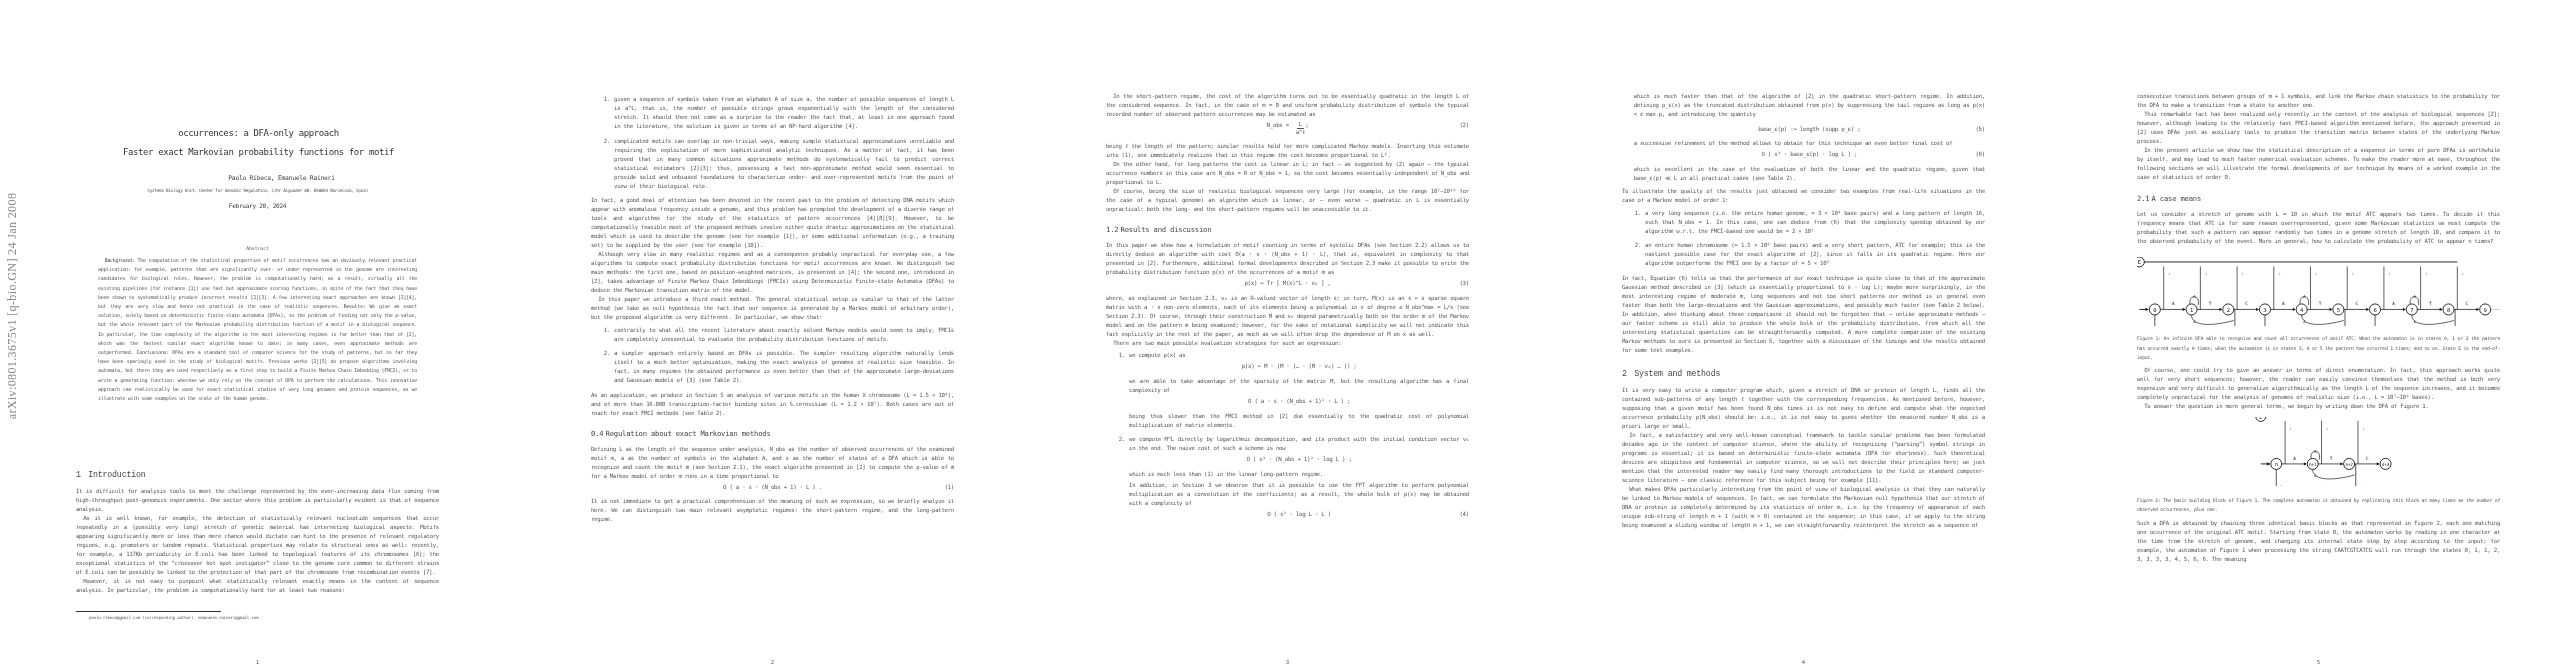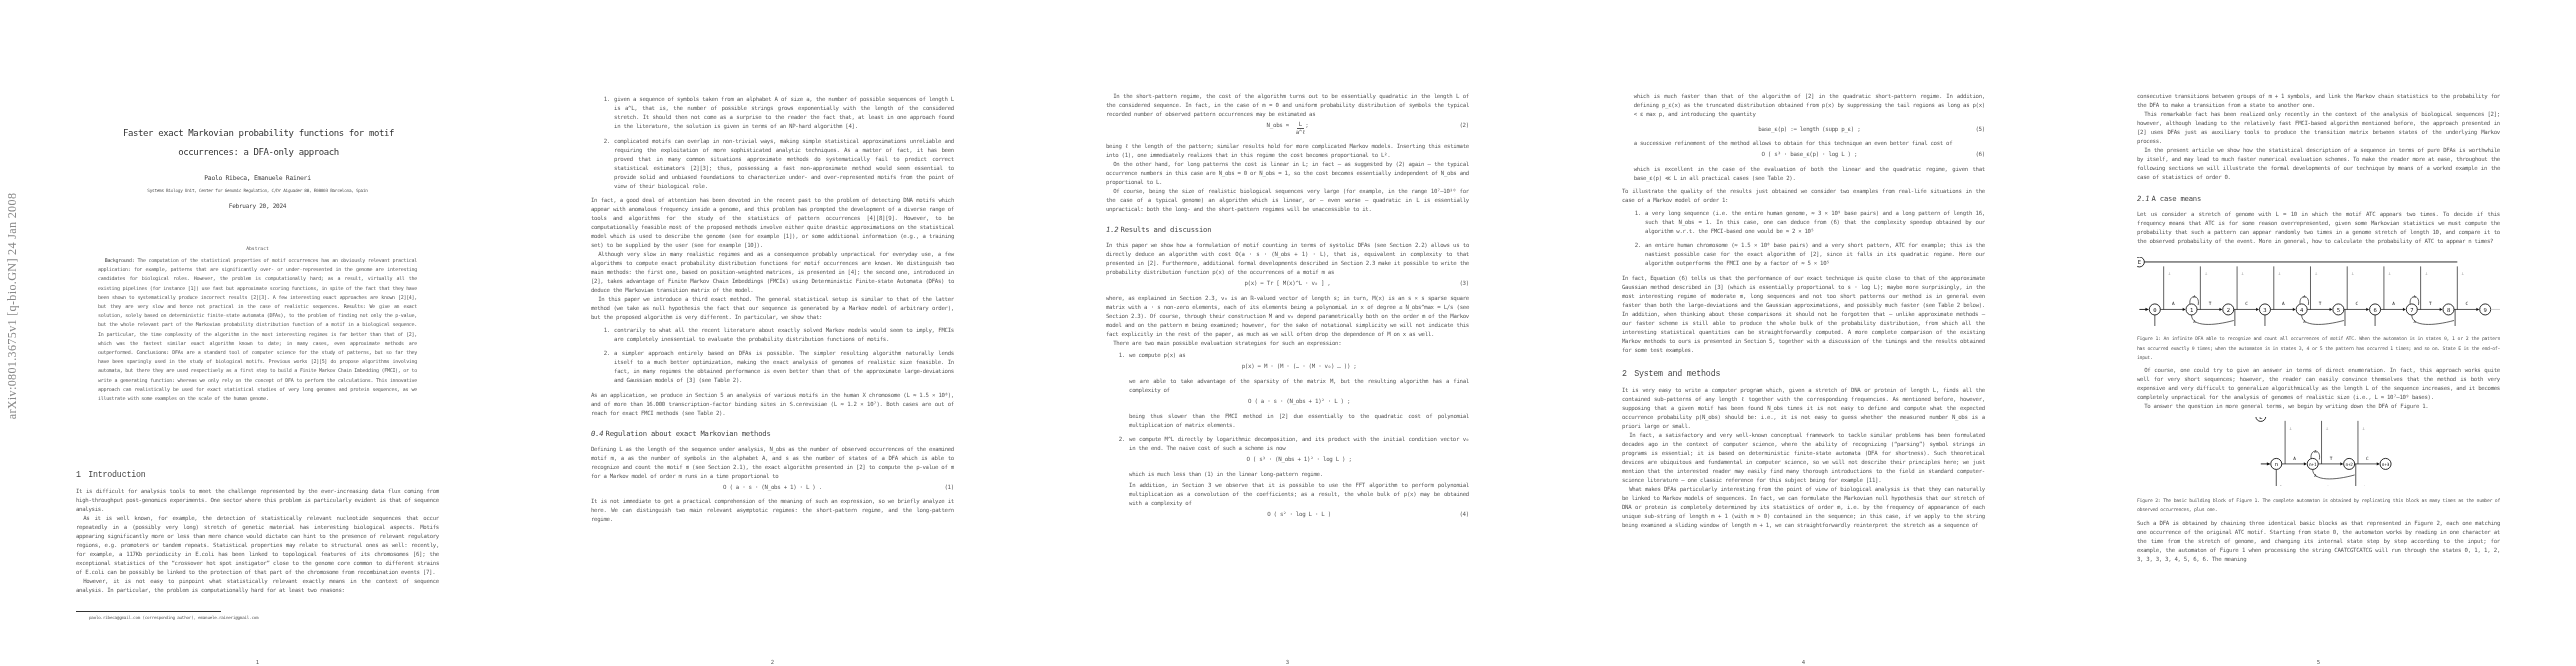--- a/index.html
+++ b/index.html
@@ -8,52 +8,52 @@
   .page{position:absolute;top:0;width:515px;height:667px;background:#fff;}
   .p1{left:0}.p2{left:515px}.p3{left:1030px}.p4{left:1546px}.p5{left:2061px}
   .col{position:absolute;left:76px;width:363px;font-size:5.7px;line-height:9px;
        letter-spacing:-0.3px;text-align:justify;}
   .col p{margin:0;}
   .ind{text-indent:7.2px;}
   .gap{height:4.4px;}
   .sec{font-size:8.3px;letter-spacing:-0.2px;margin:11px 0 7.8px 0;color:#444;font-family:Liberation Mono, monospace;}
   .sec .num{display:inline-block;width:12.2px;}
   .subsec{font-size:7.2px;letter-spacing:-0.2px;margin:11px 0 6.7px 0;color:#444;}
-  .subsec .num{display:inline-block;width:14.5px;font-style:italic;}
+  .subsec .num{display:inline-block;width:14.5px;}
   .eq{display:flex;justify-content:center;position:relative;margin:2.2px 0 5.6px 0;font-size:5.8px;}
   .eq .eqn{position:absolute;right:0;}
   ol.items{margin:3.3px 0 4.4px 0;padding-left:22px;}
   ol.items li{margin-bottom:5.6px;padding-left:1.1px;}
   .pnum{position:absolute;top:659px;left:0;width:515px;text-align:center;font-size:5.6px;}
   .arxiv{position:absolute;left:3.3px;top:139px;width:16.7px;height:333px;}
   .arxiv span{position:absolute;left:50%;top:50%;transform:translate(-50%,-50%) rotate(-90deg);
       white-space:nowrap;font-family:"Liberation Serif","DejaVu Serif",serif;font-size:12.2px;color:#888;letter-spacing:0.3px;}
   .title{position:absolute;left:50px;top:124px;width:417px;text-align:center;font-size:9px;line-height:19px;letter-spacing:-0.4px;color:#333;}
-  .authors{position:absolute;left:0;top:174px;width:515px;text-align:center;font-size:6.4px;letter-spacing:-0.3px;color:#444;}
+  .authors{position:absolute;left:0;top:174px;width:515px;text-align:center;font-size:6.4px;letter-spacing:-0.3px;color:#444;padding-left:24px;}
   .affil{position:absolute;left:0;top:188px;width:515px;text-align:center;font-size:4.4px;letter-spacing:-0.3px;}
   .date{position:absolute;left:0;top:202px;width:515px;text-align:center;font-size:6.1px;letter-spacing:-0.3px;color:#444;}
   .abs-head{position:absolute;left:0;top:246px;width:515px;text-align:center;font-size:4.7px;}
   .abstract{position:absolute;left:98px;top:256px;width:319px;font-size:5px;line-height:9.2px;letter-spacing:-0.3px;text-align:justify;}
   .abstract b{font-weight:normal;color:#444;}
   .footrule{position:absolute;left:76px;top:611px;width:145px;border-top:0.8px solid #333;}
   .footnote{position:absolute;left:89px;top:615px;font-size:4.2px;letter-spacing:-0.2px;}
   figure{margin:0;}
   .figcap{font-size:4.8px;line-height:9.2px;letter-spacing:-0.3px;}
   svg text{font-family:"DejaVu Sans Mono",monospace;}
 </style>
 </head>
 <body>
 
 <div class="page p1">
   <div class="arxiv">
       <span>arXiv:0801.3675v1  [q-bio.GN]  24 Jan 2008</span>
     </div>
   <div class="title">
+    <div>occurrences: a DFA-only approach</div>
     <div>Faster exact Markovian probability functions for motif</div>
-    <div>occurrences: a DFA-only approach</div>
   </div>
   <div class="authors">Paolo Ribeca,   Emanuele Raineri</div>
   <div class="affil">Systems Biology Unit, Center for Genomic Regulation, C/Dr Aiguader 88, E08003 Barcelona, Spain</div>
   <div class="date">February 20, 2024</div>
   <div class="abs-head">Abstract</div>
   <div class="abstract">
     <span style="display:inline-block;width:6.7px"></span><b>Background:</b>
     <span>The computation of the statistical properties of motif occurrences has an obviously relevant practical application: for example, patterns that are significantly over- or under-represented in the genome are interesting candidates for biological roles. However, the problem is computationally hard; as a result, virtually all the existing pipelines (for instance [1]) use fast but approximate scoring functions, in spite of the fact that they have been shown to systematically produce incorrect results [2][3]. A few interesting exact approaches are known [2][4], but they are very slow and hence not practical in the case of realistic sequences.</span>
     <b>Results:</b>
     <span>We give an exact solution, solely based on deterministic finite-state automata (DFAs), to the problem of finding not only the p-value, but the whole relevant part of the Markovian probability distribution function of a motif in a biological sequence. In particular, the time complexity of the algorithm in the most interesting regimes is far better than that of [2], which was the fastest similar exact algorithm known to date; in many cases, even approximate methods are outperformed.</span>

